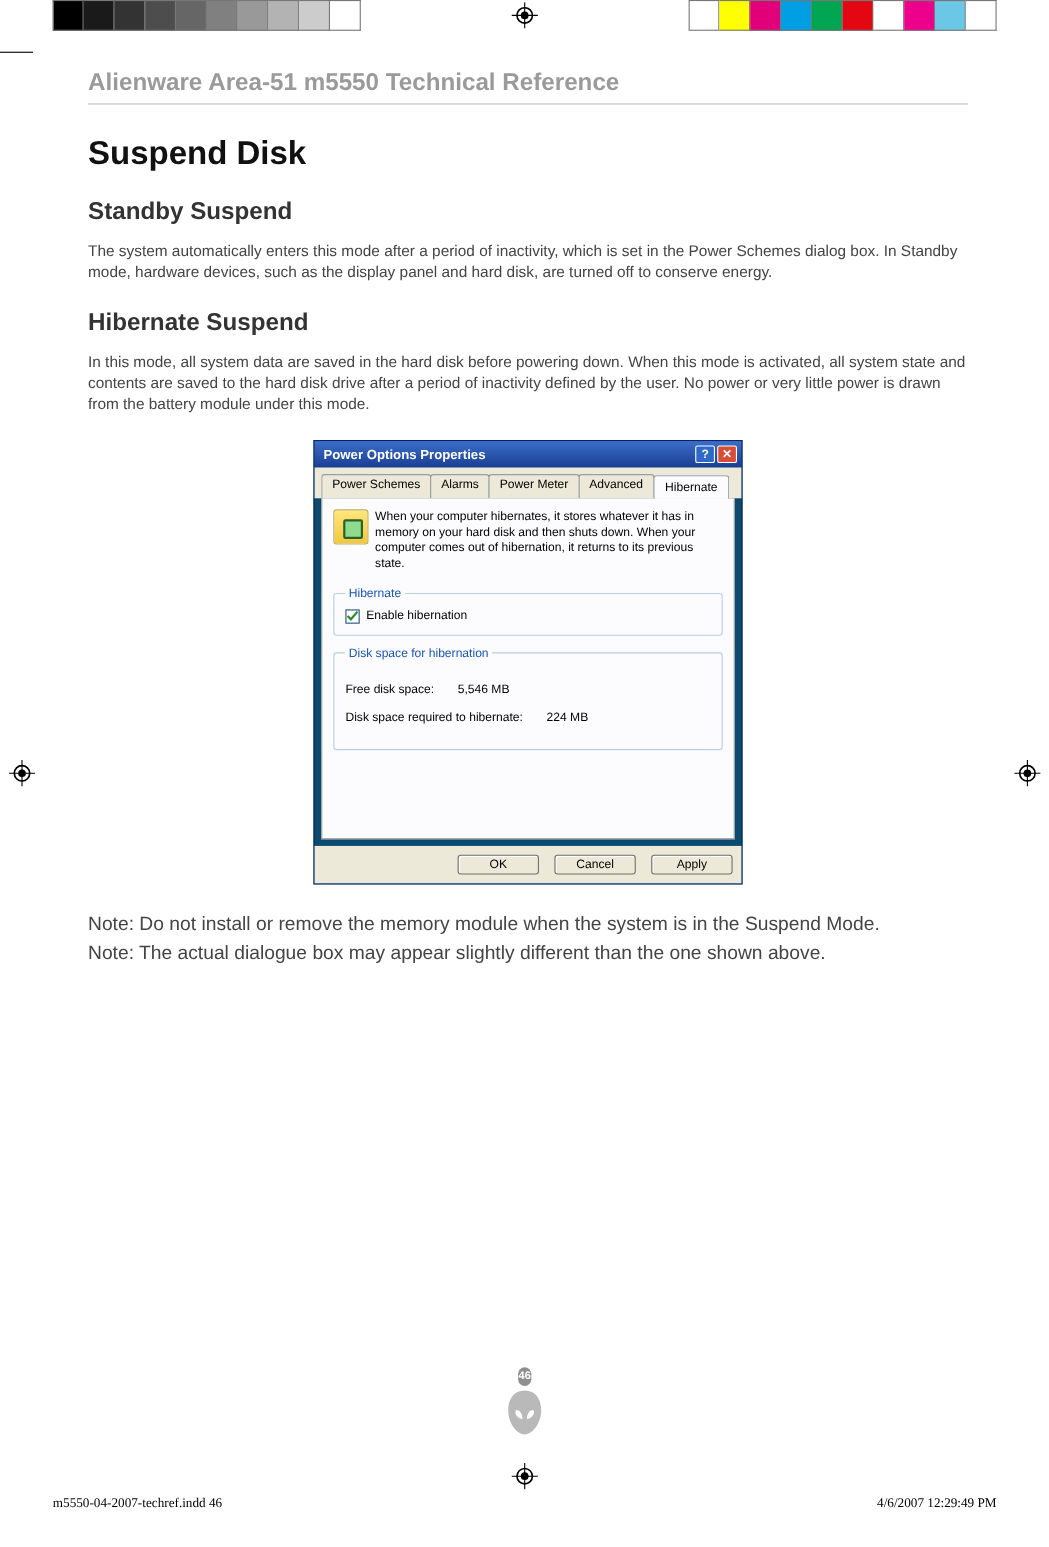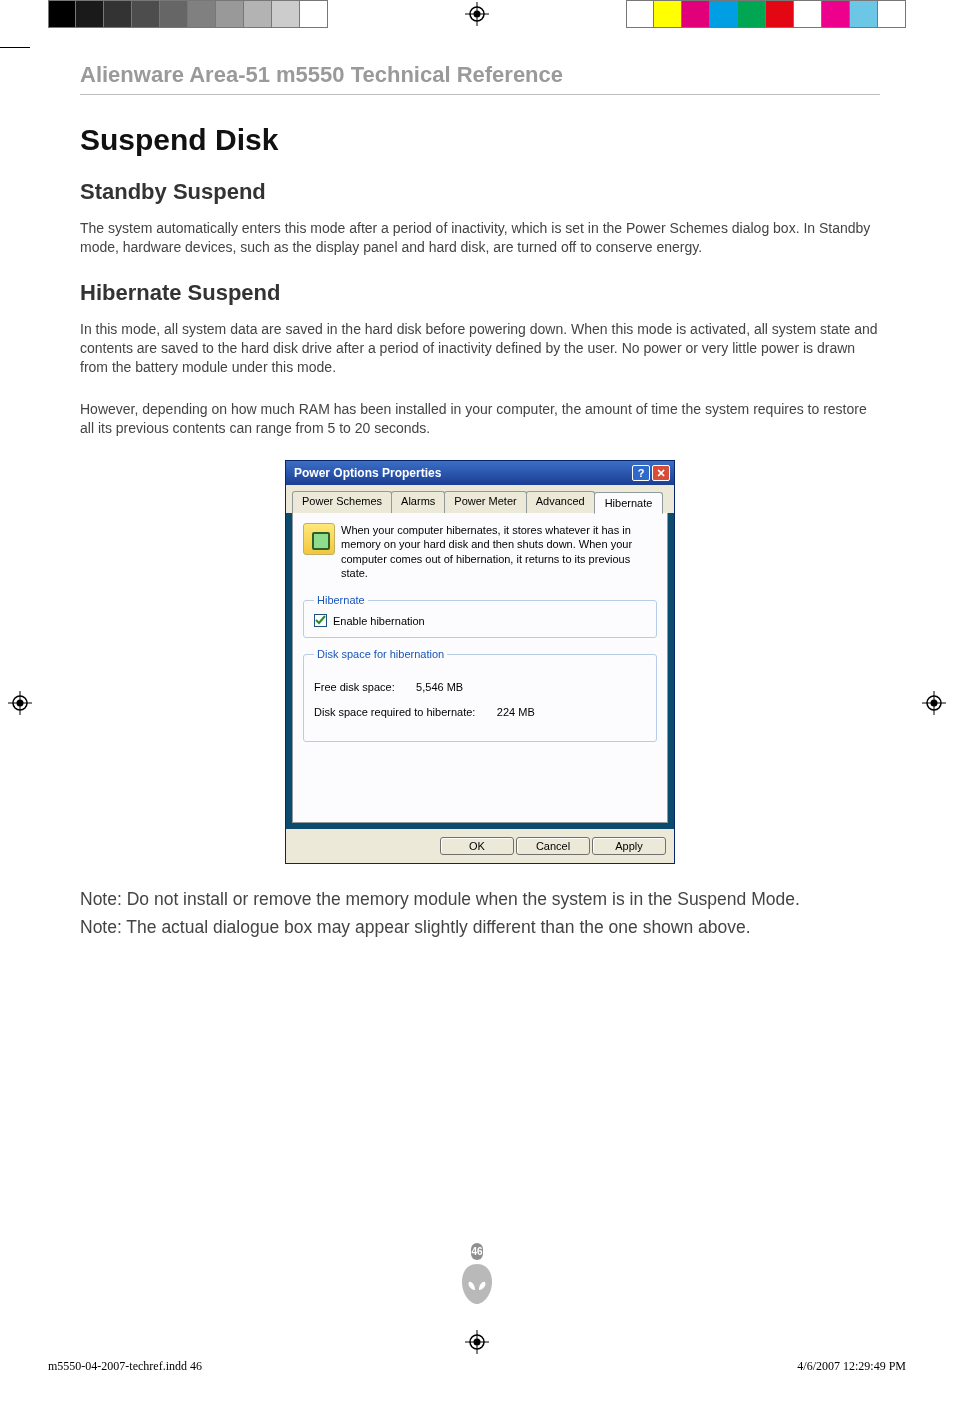--- a/index.html
+++ b/index.html
@@ -45,21 +45,21 @@
   .descrow { display:flex; gap:6px; margin-bottom:14px; }
   .descrow .dicon { width:32px; height:32px; border:1px solid #c0b060; background: linear-gradient(#ffe87a,#f3c73d); border-radius:3px; position:relative; flex:none; }
   .descrow .dicon::after { content:""; position:absolute; left:8px; top:8px; width:14px; height:14px; border:2px solid #2b5f2b; background:#8fdc8f; border-radius:2px; }
   .descrow .dtext { font-size: 11px; color:#000; line-height:1.3; }
   fieldset.grp { border:1px solid #b7cde6; border-radius:3px; padding:8px 10px 10px 10px; margin-bottom:10px; }
   fieldset.grp legend { color:#1856b7; font-size:11px; padding:0 3px; }
   .chkrow { display:flex; align-items:center; gap:6px; font-size:11px; color:#000; }
   .chkbox { width:13px; height:13px; border:1px solid #1c5180; background:#fff; display:flex; align-items:center; justify-content:center; }
   .chkbox svg { width:11px; height:11px; display:block; }
   .kv { font-size:11px; color:#000; margin: 13px 0; }
-  .dlg-buttons { display:flex; justify-content:flex-end; gap:2px; padding:8px; background:#ece9d8; }
+  .dlg-buttons { display:flex; justify-content:flex-end; gap:14px; padding:8px; background:#ece9d8; }
   .wbtn { min-width:74px; padding:2px 10px; font-size:11px; background:#ece9d8; border:1px solid #707070; border-radius:3px; color:#000; text-align:center; box-shadow: inset 1px 1px 0 #fff; }
 
   
   .pg-badge { position:absolute; left:50%; transform:translateX(-50%); bottom: 100px; text-align:center; }
   .pg-num { background:#8f8f8f; color:#fff; font-size:10px; font-weight:600; padding:3px 0; border-radius:10px; display:inline-block; margin-bottom:2px;}
   .alienhead { width:38px; height:44px; margin:0 auto; }
   .alienhead svg { width:38px; height:44px; display:block; fill:#b9b9b9; }
 
   
   .slug { position:absolute; bottom: 32px; left: 48px; right: 48px; display:flex; justify-content:space-between; font-family: "Times New Roman", serif; font-size:12px; color:#000;gap:46px; }
@@ -129,21 +129,20 @@
 <div class="page">
   <div class="running-head">Alienware Area-51 m5550 Technical Reference</div>
 
   <h1 class="section">Suspend Disk</h1>
 
   <h2 class="sub">Standby Suspend</h2>
   <p class="body">The system automatically enters this mode after a period of inactivity, which is set in the Power Schemes dialog box. In Standby mode, hardware devices, such as the display panel and hard disk, are turned off to conserve energy.</p>
 
   <h2 class="sub">Hibernate Suspend</h2>
   <p class="body">In this mode, all system data are saved in the hard disk before powering down. When this mode is activated, all system state and contents are saved to the hard disk drive after a period of inactivity defined by the user. No power or very little power is drawn from the battery module under this mode.</p>
-  <p class="body">However, depending on how much RAM has been installed in your computer, the amount of time the system requires to restore all its previous contents can range from 5 to 20 seconds.</p>
 
   <div class="dialog-wrap">
     <div class="dlg">
       <div class="titlebar">
         <span>Power Options Properties</span>
         <div class="tb-btns">
           <div class="tb-btn tb-help">?</div>
           <div class="tb-btn tb-close">✕</div>
         </div>
       </div>

